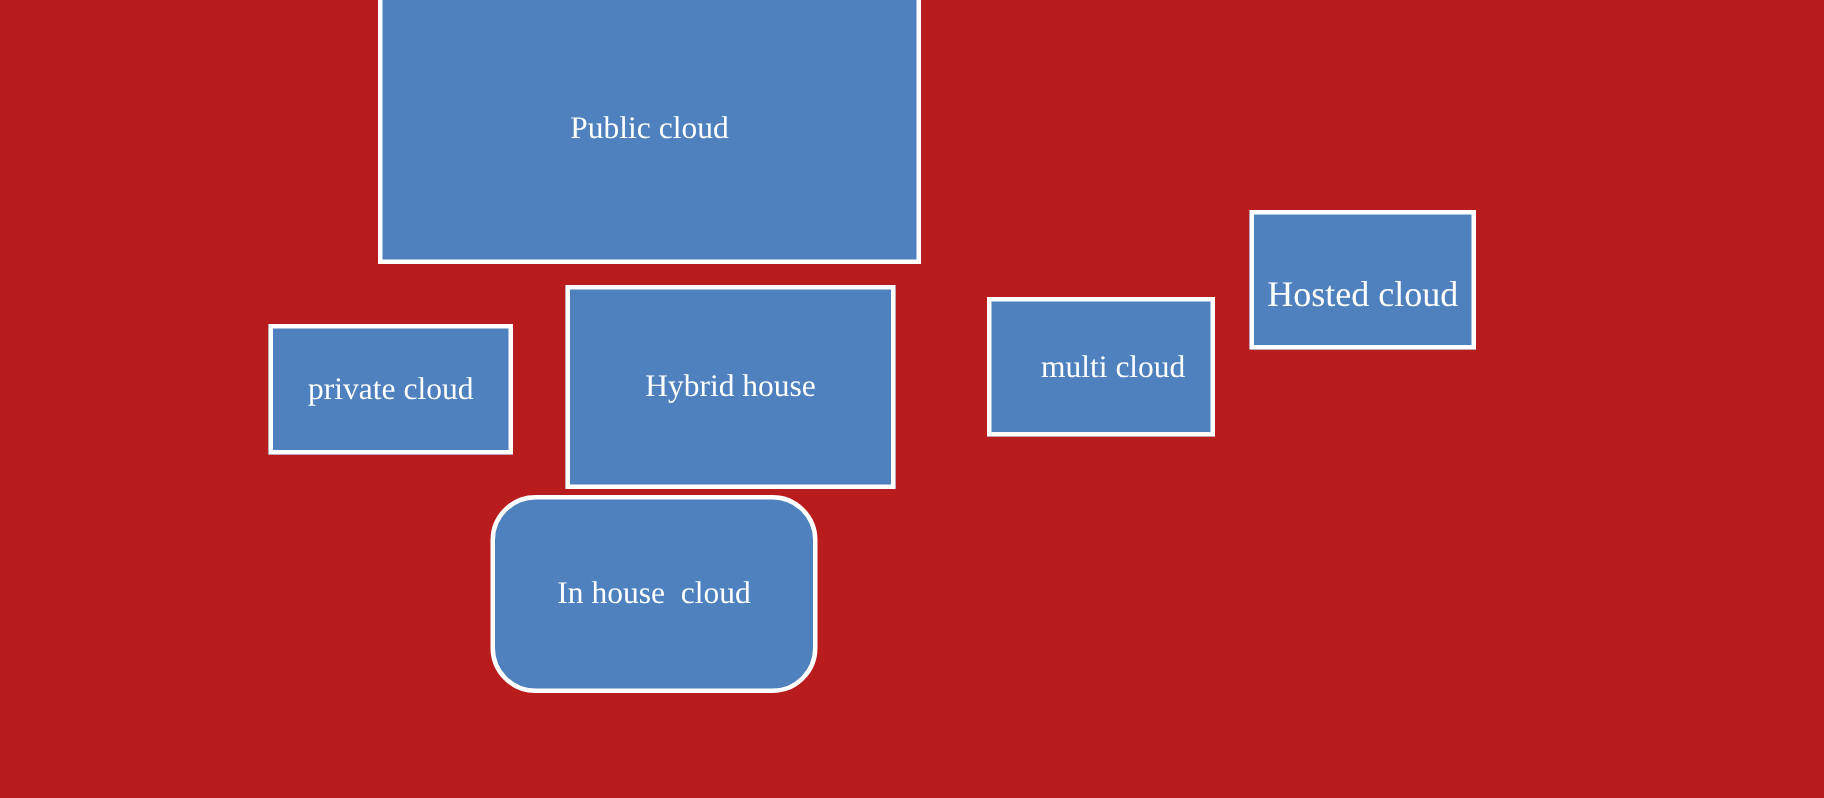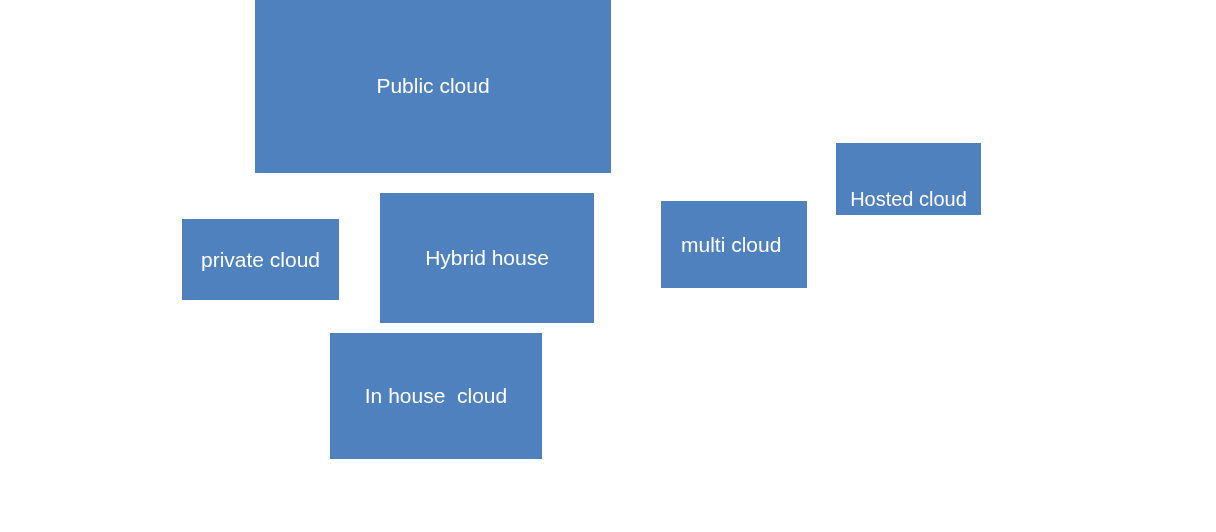--- a/index.html
+++ b/index.html
@@ -4,48 +4,48 @@
 <style>
   html, body {
     margin: 0;
     padding: 0;
     background: #000000;
   }
   #canvas {
     position: relative;
     width: 1216px;
     height: 532px;
-    background: #ffffff;
+    background: #b91c1c;
     overflow: hidden;
-    font-family: Liberation Sans, sans-serif;
+    font-family: Liberation Serif, serif;
   }
   .node {
     position: absolute;
     box-sizing: border-box;
     background: #4E81BD;
     border: 3px solid #FFFFFF;
     color: #FFFFFF;
     display: flex;
     align-items: center;
     justify-content: center;
     text-align: center;
     line-height: 1.22;
     white-space: pre-wrap;
     -webkit-font-smoothing: antialiased;
   }
   
   .node-public    { left: 252px; top: -4px;  width: 362px; height: 180px; font-size: 21px; }
   .node-private   { left: 179px; top: 216px; width: 163px; height: 87px;  font-size: 21px; }
   .node-hybrid    { left: 377px; top: 190px; width: 220px; height: 136px; font-size: 21px; }
-  .node-inhouse   { left: 327px; top: 330px; width: 218px; height: 132px; font-size: 21px; }
+  .node-inhouse   { left: 327px; top: 330px; width: 218px; height: 132px; font-size: 21px; border-radius: 30px; }
   .node-multi     { left: 658px; top: 198px; width: 152px; height: 93px;  font-size: 21px;
-                    justify-content: flex-start; padding-left: 20px; }
+                    justify-content: flex-start; padding-left: 33px; }
   .node-colocation{ left: 658px; top: 335px; width: 152px; height: 93px;  font-size: 20px; }
-  .node-hosted    { left: 833px; top: 140px; width: 151px; height: 78px;  font-size: 20px;
-                    align-items: flex-end; padding-bottom: 4px; }
+  .node-hosted    { left: 833px; top: 140px; width: 151px; height: 93px;  font-size: 24px;
+                    align-items: flex-end; padding-bottom: 18px; }
 </style>
 </head>
 <body>
 
 <div id="canvas">
 
   <div class="node node-public">
     <span>Public cloud</span>
   </div>
 

